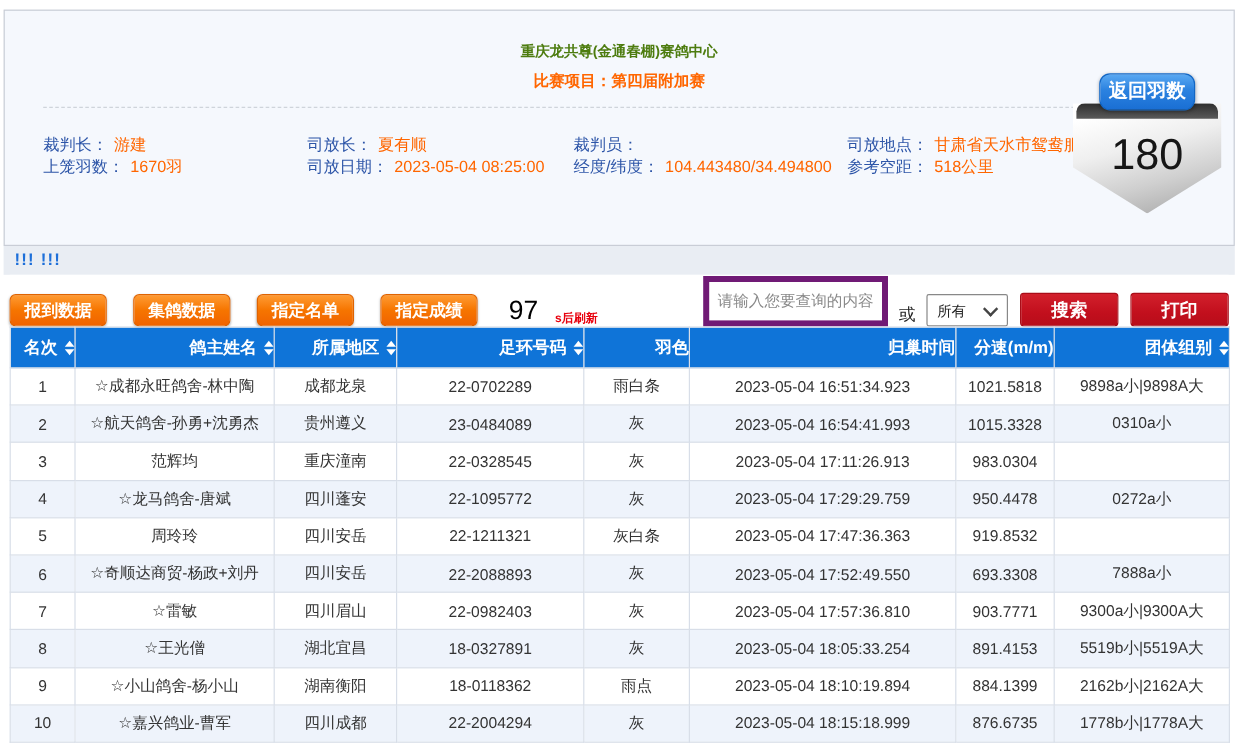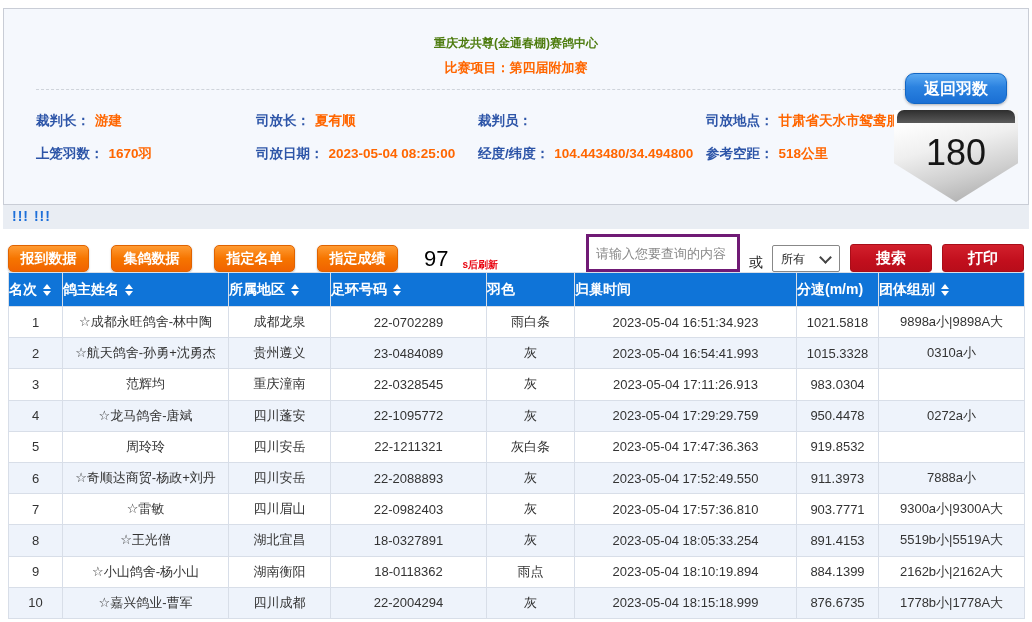--- a/index.html
+++ b/index.html
@@ -7,27 +7,27 @@
   body { font-family:"Liberation Sans","DejaVu Sans",sans-serif; }
   .page { position:relative; width:1032px; height:622px; background:#fff; overflow:hidden; }
 
   
   .panel { position:absolute; left:3px; top:8px; width:1026px; height:197px;
            border:1px solid #c9cdd6; background:#f5f8fd; }
   .title { margin-top:26px; text-align:center; font-size:12px; font-weight:bold; color:#4d7c0f; }
   .subtitle { margin-top:7px; text-align:center; font-size:13px; font-weight:bold; color:#ff6600; }
   .dashed { margin:12px 32px 0 32px; border-top:1px dashed #cfd4db; }
   .info-grid { display:grid; grid-template-columns:220px 222px 228px auto;
-               margin:22px 0 12px 32px; row-gap:15px; font-size:13.5px; font-weight:bold; }
+               margin:22px 0 12px 32px; font-size:13.5px; font-weight:normal; }
   .info-item .lbl { color:#2d55a8; }
   .info-item .val { color:#ff6600; margin-left:5px; }
 
   
   .badge { position:absolute; top:57px; right:14px; width:124px; text-align:center; z-index:5; }
-  .badge-tab { position:relative; z-index:3; width:102px; height:31px; margin:16px auto;
+  .badge-tab { position:relative; z-index:3; width:80px; height:31px; margin:4px auto;
                background:linear-gradient(180deg,#5aa9f2 0%,#2b82e0 45%,#1a6fd4 100%);
                border:1px solid #1266c4; border-radius:9px; color:#fff; font-weight:bold;
                font-size:16px; line-height:29px; box-shadow:0 1px 3px rgba(0,0,0,.3); }
   .badge-shield { position:relative; z-index:2; margin-top:-10px; height:92px;
                clip-path:polygon(0% 0%,100% 0%,100% 58%,50% 100%,0% 58%);
                background:linear-gradient(165deg,#ffffff 12%,#efefef 40%,#cfcfcf 68%,#a3a3a3 100%); }
   .badge-shield::before { content:""; position:absolute; top:0; left:3px; right:3px; height:13px;
                background:linear-gradient(#2e2e2e,#5a5a5a); border-radius:7px 7px 0 0; }
   .badge-num { position:relative; display:block; padding-top:22px; font-size:36px; color:#161616; }
 
@@ -38,40 +38,40 @@
 
   
   .toolbar { position:absolute; left:8px; top:229px; width:1016px; height:43px;
              display:flex; align-items:flex-end; background:#fff; }
   .obtn { width:81px; height:27px; margin-right:22px; border:1px solid #e06300; border-radius:5px;
           background:linear-gradient(180deg,#ff9b33 0%,#f67500 50%,#f06300 100%);
           color:#fff; font-weight:bold; font-size:14px; cursor:pointer;
           box-shadow:0 1px 2px rgba(0,0,0,.28); font-family:inherit; }
   .countdown { font-size:22px; color:#000; margin-left:4px; }
   .refresh { font-size:10px; font-weight:bold; color:#e8000d; margin-left:14px; }
-  .search-input { margin-left:auto; width:154px; height:25px; border:3px solid #701a75;
-                  font-size:13px; padding:16px 7px; color:#333; font-family:Liberation Sans, sans-serif; }
+  .search-input { margin-left:auto; width:154px; height:25px; border:5px solid #701a75;
+                  font-size:13px; padding:16px 7px; color:#333; font-family:Liberation Mono, monospace; }
   .search-input::placeholder { color:#8a8a8a; }
   .or { margin:0 9px; font-size:14px; color:#222; }
   .select-wrap { position:relative; }
   .filter-select { width:68px; height:27px; border:1px solid #888; background:#fff; font-size:12px;
                    padding:0 22px 0 8px; appearance:none; -webkit-appearance:none; color:#222;
                    font-family:inherit; border-radius:2px; }
   .select-wrap::after { content:""; position:absolute; right:10px; top:8px; width:7px; height:7px;
                    border-right:2px solid #444; border-bottom:2px solid #444; transform:rotate(45deg);
                    pointer-events:none; }
   .rbtn { width:82px; height:28px; margin-left:10px; border:1px solid #a90d18; border-radius:3px;
           background:linear-gradient(180deg,#d2202c 0%,#c20f1d 60%,#b80d1a 100%);
           color:#fff; font-weight:bold; font-size:15px; cursor:pointer; font-family:inherit; }
 
   
   .results { position:absolute; left:8px; top:272px; width:1016px; border-collapse:collapse;
              table-layout:fixed; }
   .results th { background:#0f74d8; color:#fff; font-size:14px; font-weight:bold; height:34px;
-                border:1px solid #d8dee8; text-align:left; }
+                border:1px solid #d8dee8; text-align:right; }
   .results td { height:31.2px; font-size:13px; color:#333; text-align:center;
                 border:1px solid #d8dee8; background:#fff; overflow:hidden; white-space:nowrap; }
   .results tbody tr:nth-child(even) td { background:#eef3fb; }
   .results th:nth-child(1){width:54px} .results th:nth-child(2){width:166px}
   .results th:nth-child(3){width:102px} .results th:nth-child(4){width:156px}
   .results th:nth-child(5){width:88px}  .results th:nth-child(6){width:222px}
   .results th:nth-child(7){width:82px}  .results th:nth-child(8){width:146px}
   .sort { display:inline-flex; flex-direction:column; gap:2px; margin-left:6px; vertical-align:middle; }
   .sort i { display:block; width:0; height:0; border-left:4px solid transparent; border-right:4px solid transparent; }
   .sort .up { border-bottom:5px solid #fff; }
@@ -204,21 +204,21 @@
           <td>919.8532</td>
           <td></td>
         </tr>
         <tr>
           <td>6</td>
           <td>☆奇顺达商贸-杨政+刘丹</td>
           <td>四川安岳</td>
           <td>22-2088893</td>
           <td>灰</td>
           <td>2023-05-04 17:52:49.550</td>
-          <td>911.3973</td>
+          <td>693.3308</td>
           <td>7888a小</td>
         </tr>
         <tr>
           <td>7</td>
           <td>☆雷敏</td>
           <td>四川眉山</td>
           <td>22-0982403</td>
           <td>灰</td>
           <td>2023-05-04 17:57:36.810</td>
           <td>903.7771</td>

